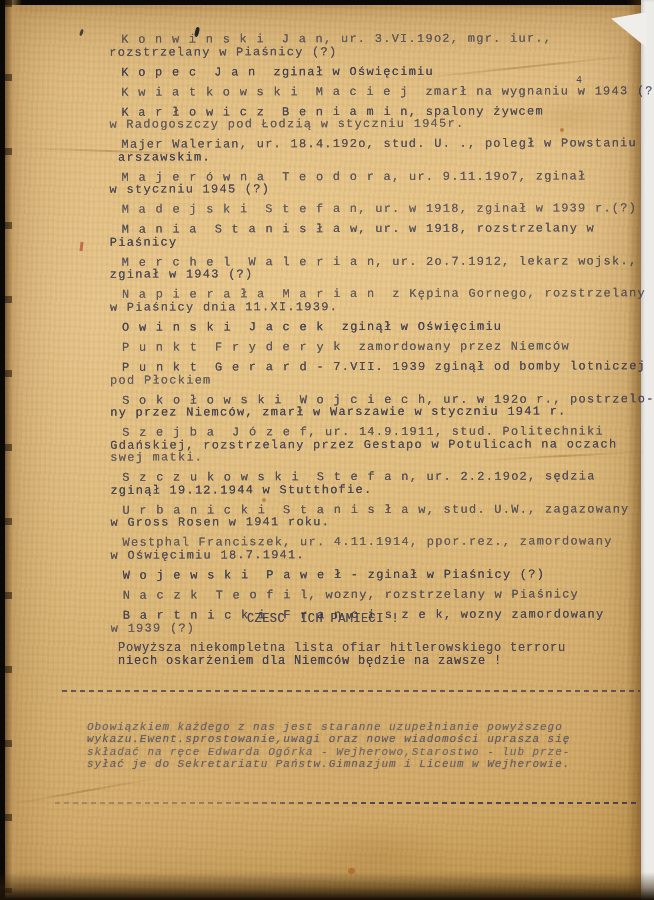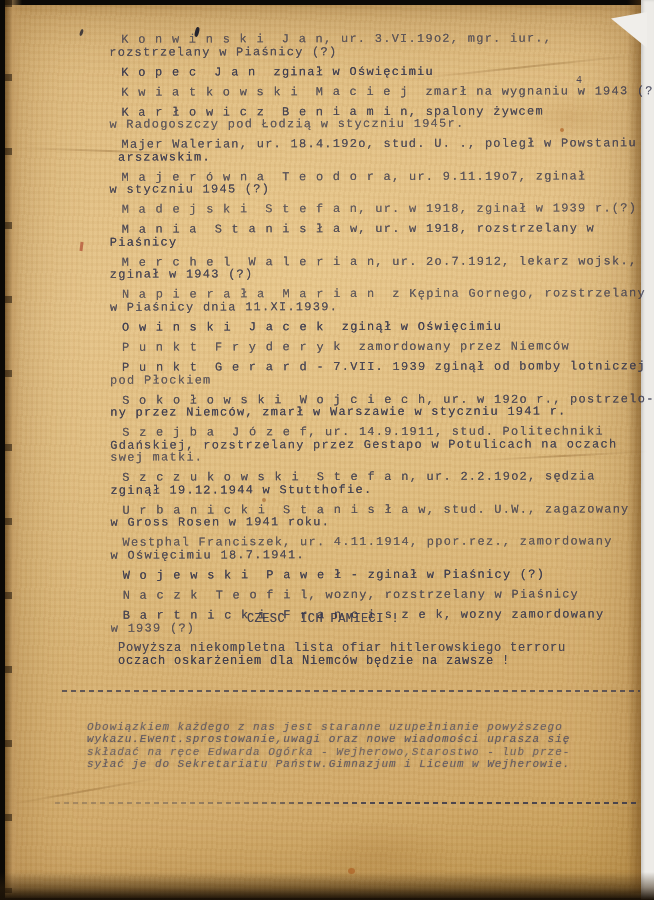--- a/index.html
+++ b/index.html
@@ -126,16 +126,16 @@
 <div class="speck p1"></div>
 <div class="speck p2"></div>
 <div class="speck p3"></div>
 <div class="ink-fleck"></div>
 <div class="ink-fleck2"></div>
 <div class="red-mark"></div>
 <div id="page-mark" class="typed">4</div>
 
 <div id="victim-list" class="typed"><div class="entry"><div class="line first" style="opacity: 0.72;">K o n w i n s k i  J a n, ur. 3.VI.19o2, mgr. iur.,</div><div class="line" style="opacity: 0.81;">rozstrzelany w Piaśnicy (?)</div></div><div class="entry"><div class="line first" style="opacity: 0.9;">K o p e c  J a n  zginał w Oświęcimiu</div></div><div class="entry"><div class="line first" style="opacity: 0.765;">K w i a t k o w s k i  M a c i e j  zmarł na wygnaniu w 1943 (?)</div></div><div class="entry"><div class="line first" style="opacity: 0.855;">K a r ł o w i c z  B e n i a m i n, spalony żywcem</div><div class="line" style="opacity: 0.72;">w Radogoszczy pod Łodzią w styczniu 1945r.</div></div><div class="entry"><div class="line first" style="opacity: 0.81;">Majer Walerian, ur. 18.4.192o, stud. U. ., poległ w Powstaniu</div><div class="line" style="opacity: 0.9;"> arszawskim.</div></div><div class="entry"><div class="line first" style="opacity: 0.765;">M a j e r ó w n a  T e o d o r a, ur. 9.11.19o7, zginał</div><div class="line" style="opacity: 0.855;">w styczniu 1945 (?)</div></div><div class="entry"><div class="line first" style="opacity: 0.72;">M a d e j s k i  S t e f a n, ur. w 1918, zginał w 1939 r.(?)</div></div><div class="entry"><div class="line first" style="opacity: 0.81;">M a n i a  S t a n i s ł a w, ur. w 1918, rozstrzelany w</div><div class="line" style="opacity: 0.9;">Piaśnicy</div></div><div class="entry"><div class="line first" style="opacity: 0.765;">M e r c h e l  W a l e r i a n, ur. 2o.7.1912, lekarz wojsk.,</div><div class="line" style="opacity: 0.855;">zginał w 1943 (?)</div></div><div class="entry"><div class="line first" style="opacity: 0.72;">N a p i e r a ł a  M a r i a n  z Kępina Gornego, rozstrzelany</div><div class="line" style="opacity: 0.81;">w Piaśnicy dnia 11.XI.1939.</div></div><div class="entry"><div class="line first" style="opacity: 0.9;">O w i n s k i  J a c e k  zginął w Oświęcimiu</div></div><div class="entry"><div class="line first" style="opacity: 0.765;">P u n k t  F r y d e r y k  zamordowany przez Niemców</div></div><div class="entry"><div class="line first" style="opacity: 0.855;">P u n k t  G e r a r d - 7.VII. 1939 zginął od bomby lotniczej</div><div class="line" style="opacity: 0.72;">pod Płockiem</div></div><div class="entry"><div class="line first" style="opacity: 0.81;">S o k o ł o w s k i  W o j c i e c h, ur. w 192o r., postrzelo-</div><div class="line" style="opacity: 0.9;">ny przez Niemców, zmarł w Warszawie w styczniu 1941 r.</div></div><div class="entry"><div class="line first" style="opacity: 0.765;">S z e j b a  J ó z e f, ur. 14.9.1911, stud. Politechniki</div><div class="line" style="opacity: 0.855;">Gdańskiej, rozstrzelany przez Gestapo w Potulicach na oczach</div><div class="line" style="opacity: 0.72;">swej matki.</div></div><div class="entry"><div class="line first" style="opacity: 0.81;">S z c z u k o w s k i  S t e f a n, ur. 2.2.19o2, sędzia</div><div class="line" style="opacity: 0.9;">zginął 19.12.1944 w Stutthofie.</div></div><div class="entry"><div class="line first" style="opacity: 0.765;">U r b a n i c k i  S t a n i s ł a w, stud. U.W., zagazowany</div><div class="line" style="opacity: 0.855;">w Gross Rosen w 1941 roku.</div></div><div class="entry"><div class="line first" style="opacity: 0.72;">Westphal Franciszek, ur. 4.11.1914, ppor.rez., zamordowany</div><div class="line" style="opacity: 0.81;">w Oświęcimiu 18.7.1941.</div></div><div class="entry"><div class="line first" style="opacity: 0.9;">W o j e w s k i  P a w e ł - zginał w Piaśnicy (?)</div></div><div class="entry"><div class="line first" style="opacity: 0.765;">N a c z k  T e o f i l, wozny, rozstrzelany w Piaśnicy</div></div><div class="entry"><div class="line first" style="opacity: 0.855;">B a r t n i c k i  F r a n c i s z e k, wozny zamordowany</div><div class="line" style="opacity: 0.72;">w 1939 (?)</div></div></div>
 <div id="memorial" class="typed">CZESC  ICH PAMIECI !</div>
-<div id="closing" class="typed"><div class="line" style="opacity: 0.81; text-align: center;">Powyższa niekompletna lista ofiar hitlerowskiego terroru</div><div class="line" style="opacity: 0.9;">oczach oskarżeniem dla Niemców będzie na zawsze !</div></div>
+<div id="closing" class="typed"><div class="line" style="opacity: 0.81; text-align: center;">Powyższa niekompletna lista ofiar hitlerowskiego terroru</div><div class="line" style="opacity: 0.9;">niech oskarżeniem dla Niemców będzie na zawsze !</div></div>
 <div id="divider1" class="divider"></div>
 <div id="notice" class="typed"><div class="line" style="opacity: 0.765;">Obowiązkiem każdego z nas jest staranne uzupełnianie powyższego</div><div class="line" style="opacity: 0.855;">wykazu.Ewent.sprostowanie,uwagi oraz nowe wiadomości uprasza się</div><div class="line" style="opacity: 0.72;">składać na ręce Edwarda Ogórka - Wejherowo,Starostwo - lub prze-</div><div class="line" style="opacity: 0.81;">syłać je do Sekretariatu Państw.Gimnazjum i Liceum w Wejherowie.</div></div>
 <div id="divider2" class="divider"></div>
 
 </body></html>

